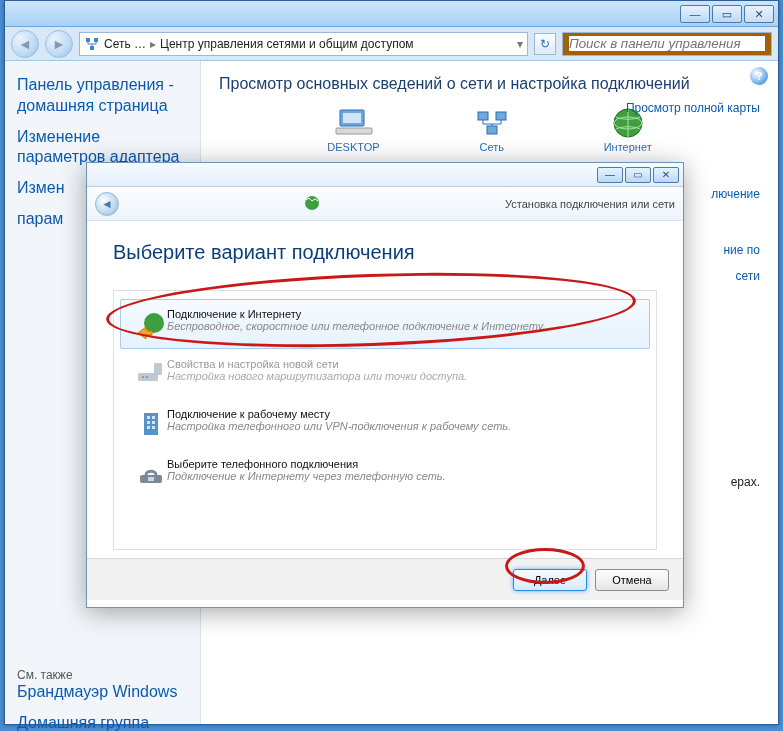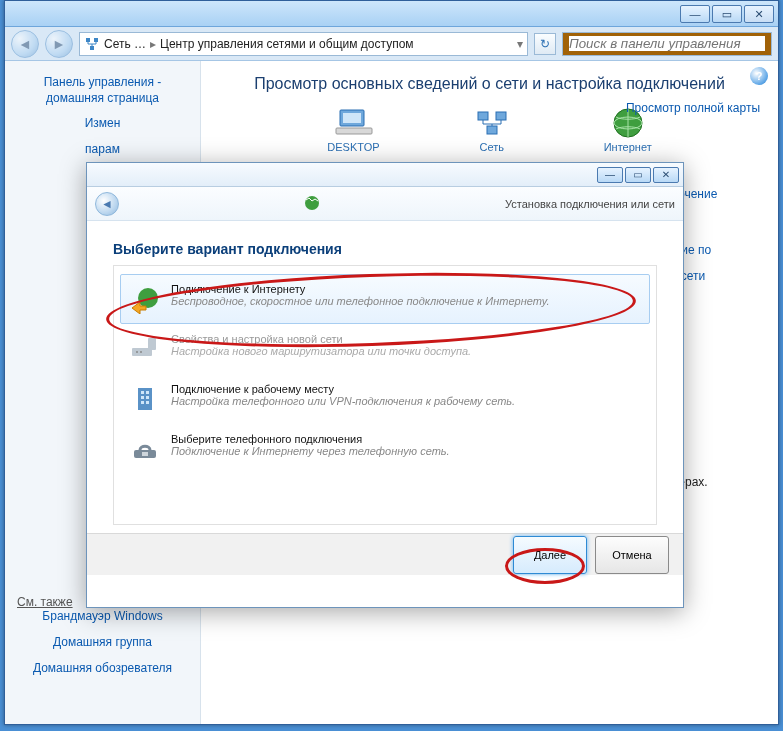--- a/index.html
+++ b/index.html
@@ -120,37 +120,35 @@
   background: #f2f6fa;
   border-right: 1px solid #d7e2ec;
   padding: 14px 12px;
 }
 .sidebar a, .sidebar .link {
   display: block;
   color: #0b5ab0;
   margin-bottom: 10px;
   text-decoration: none;
   cursor: pointer;
-  font-size: 12px;
+  font-size: 16px;
   line-height: 1.3;
-  text-align: center;
 }
 .sidebar .sep { height: 420px; }
-.sidebar .sect-label { color: #555; margin-top: 8px; text-decoration: underline; }
+.sidebar .sect-label { color: #555; margin-top: 8px; }
 
 .mainarea {
   flex: 1;
   position: relative;
   padding: 14px 18px;
 }
 .mainarea h1 {
   font-size: 16px;
   font-weight: normal;
   color: #1b3f70;
-  text-align: center;
   margin-bottom: 14px;
 }
 .helpbtn {
   position: absolute; right: 10px; top: 6px;
   width: 18px; height: 18px;
   border-radius: 50%;
   background: radial-gradient(circle at 35% 35%, #fff, #5aa4e6 70%, #2e72b7);
   color: #fff; font-weight: bold;
   display:flex;align-items:center;justify-content:center;
   font-size:11px;
@@ -162,23 +160,23 @@
   margin-bottom: 6px;
 }
 .netnode { text-align: center; font-size: 11px; color: #2b6fb3; }
 .neticon {
   width: 44px; height: 32px;
   margin: 0 auto 2px;
   display:flex;align-items:center;justify-content:center;
 }
 .rightlinks {
   position: absolute;
-  right: 10px; top: 40px;
+  right: 18px; top: 40px;
   width: 150px;
-  text-align: center;
+  text-align: right;
 }
 .rightlinks a { color: #0b5ab0; display:block; margin-bottom: 12px; cursor:pointer; }
 
 
 .wizard {
   position: absolute;
   left: 86px; top: 162px;
   width: 598px; height: 446px;
   background: #fff;
   border: 1px solid #6d94bb;
@@ -213,35 +211,35 @@
   color:#4b7ab0;
 }
 .wizard-header .title {
   font-size: 11px;
   color: #444;
 }
 .wizard-body {
   padding: 20px 26px 8px 26px;
 }
 .wizard-body h2 {
-  font-size: 14px;
-  font-weight: bold;
+  font-size: 20px;
+  font-weight: normal;
   color: #0b3f7a;
-  margin-bottom: 8px;
+  margin-bottom: 26px;
 }
 .option-list {
   border: 1px solid #e0e0e0;
   height: 260px;
   padding: 8px 6px;
   margin-top: 4px;
 }
 .option {
   display: flex;
-  gap: 10px;
-  padding: 8px 8px;
+  gap: 0;
+  padding: 8px 14px;
   border: 1px solid transparent;
   border-radius: 2px;
   align-items: flex-start;
   cursor: pointer;
 }
 .option.selected {
   background: linear-gradient(#f6fbff,#e6f2fe);
   border-color: #a7cdf1;
 }
 .option.disabled { color: #999; }
@@ -261,21 +259,21 @@
   background: #f1f1f1;
   border-top: 1px solid #d9d9d9;
   display:flex;
   align-items:center;
   justify-content:flex-end;
   padding: 0 14px;
   gap: 8px;
 }
 .btn {
   min-width: 74px;
-  height: 38px;
+  height: 22px;
   background: linear-gradient(#fdfdfd,#e6e6e6);
   border: 1px solid #8a8a8a;
   border-radius: 3px;
   font-size: 11px;
   padding: 0 10px;
 }
 .btn.primary {
   border-color: #2e8ad4;
   box-shadow: 0 0 4px #66b3f2;
   background: linear-gradient(#f5fbff,#d6ebfd);
@@ -325,20 +323,21 @@
     </div>
     <div class="refreshbtn">↻</div>
     <div class="searchbox">
       <input placeholder="Поиск в панели управления" style="">
     </div>
   </div>
 
   <div class="explorer-body">
     <div class="sidebar">
       <a class="link">Панель управления - домашняя страница</a>
+      <a class="link">Изменение параметров адаптера</a>
       <a class="link">Измен</a>
       <a class="link">парам</a>
       <div class="sep"></div>
       <div class="sect-label">См. также</div>
       <a class="link">Брандмауэр Windows</a>
       <a class="link">Домашняя группа</a>
       <a class="link">Домашняя обозревателя</a>
     </div>
 
     <div class="mainarea">

